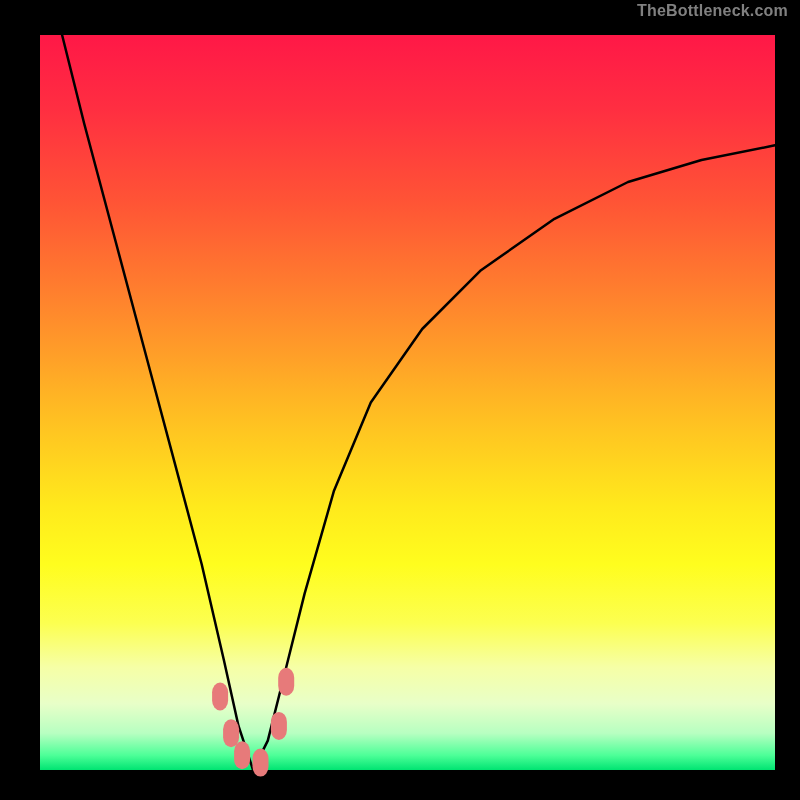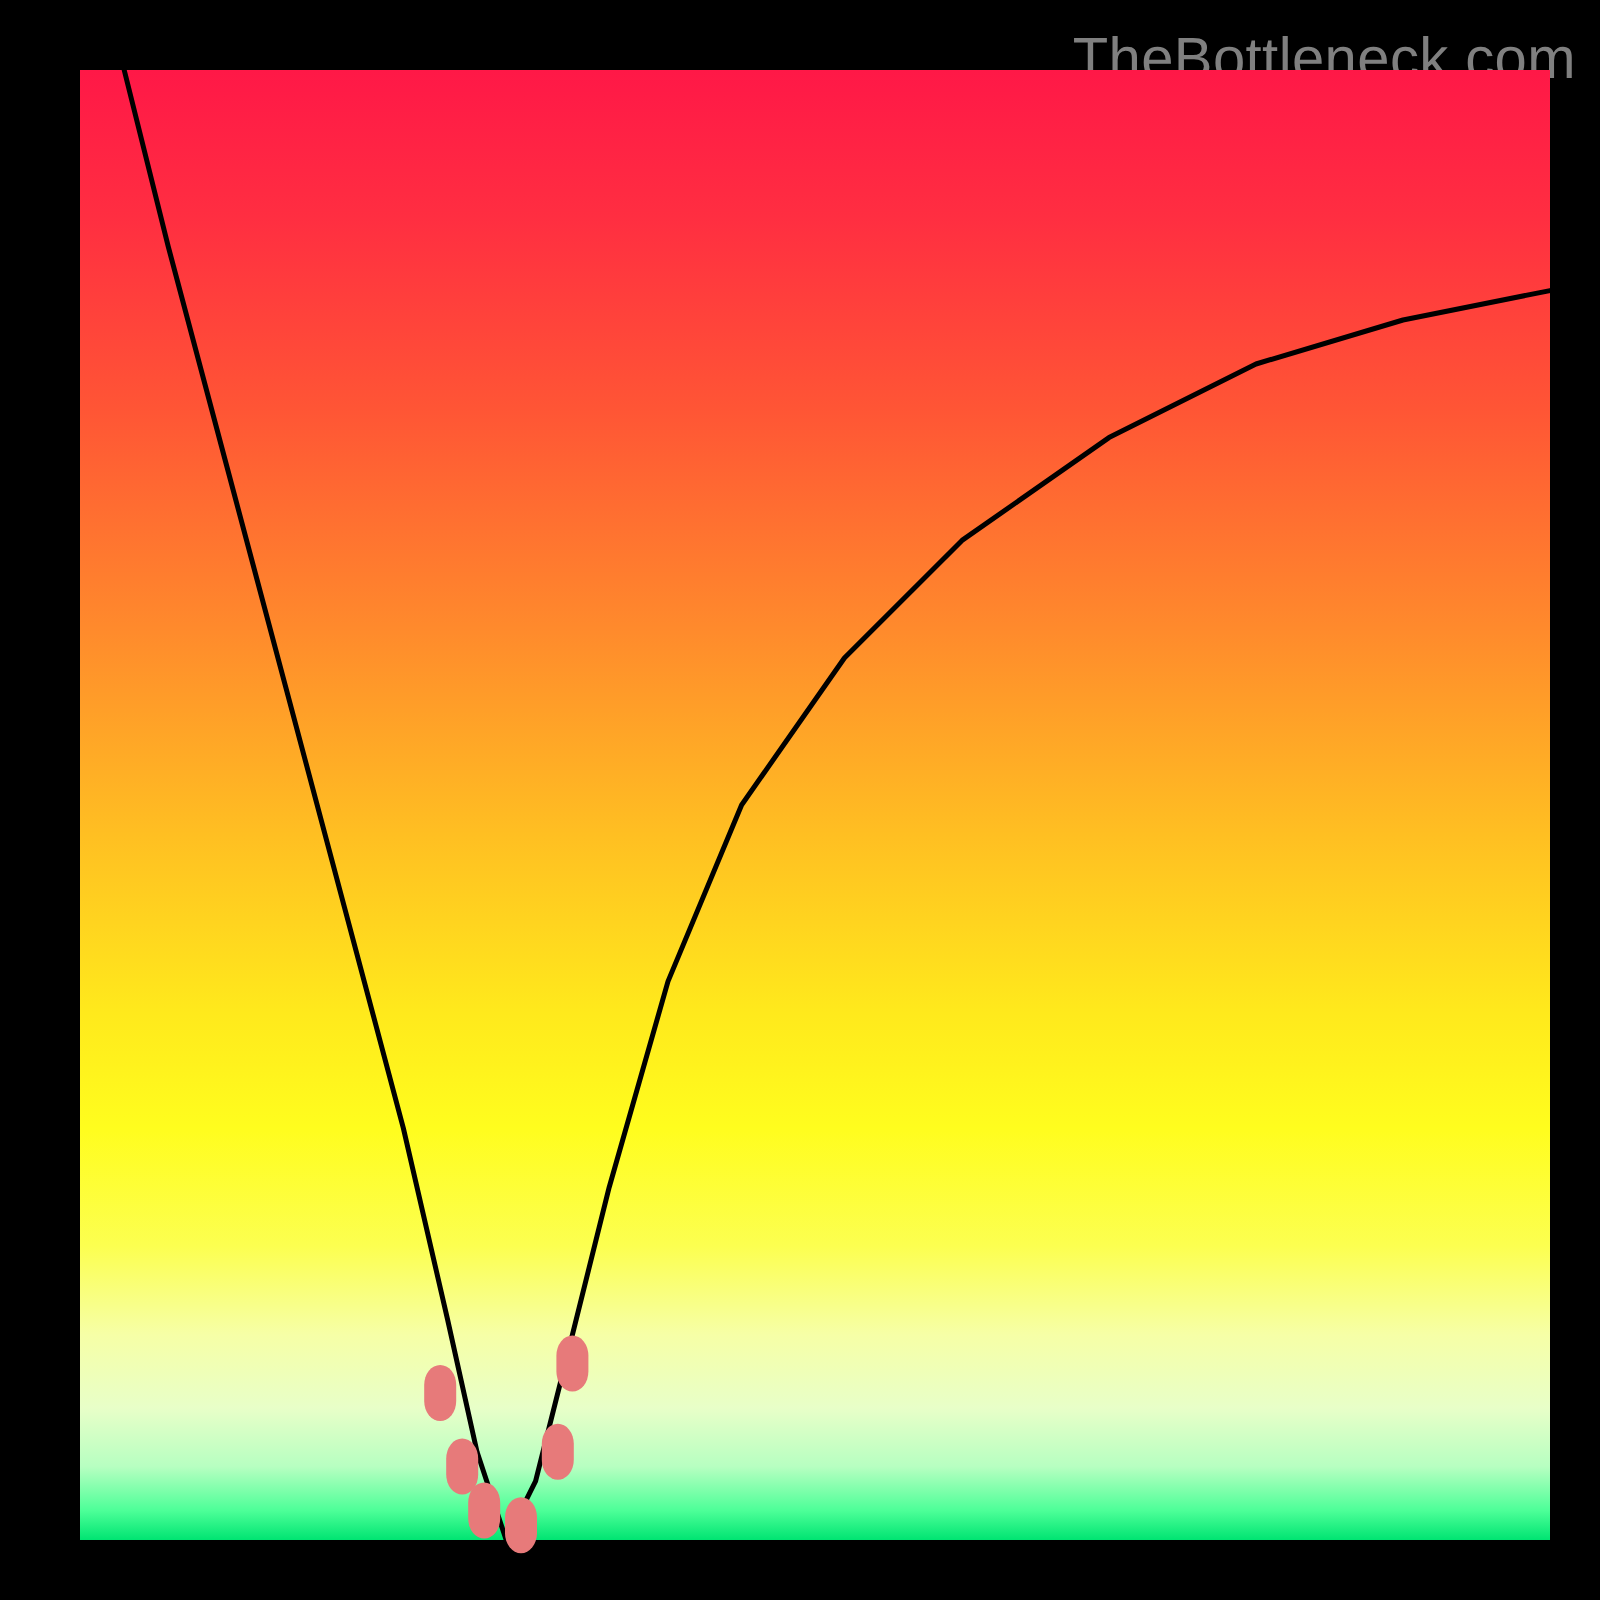--- a/index.html
+++ b/index.html
@@ -35,25 +35,25 @@
       #fffd1e 72%,
       #fcff50 80%,
       #f6ffa6 86%,
       #e8ffc8 91%,
       #b7ffc1 95%,
       #4dff98 98%,
       #00e472 100%);
   }
   .watermark {
     position: absolute;
-    top: 14px;
+    top: 2px;
     right: 12px;
     color: #808080;
-    font-size: 29px;
-    font-weight: 400;
+    font-size: 16px;
+    font-weight: 700;
     letter-spacing: 0.2px;
   }
   svg.curve {
     position: absolute;
     left: 0;
     top: 0;
     width: 735px;
     height: 735px;
     overflow: visible;
   }

